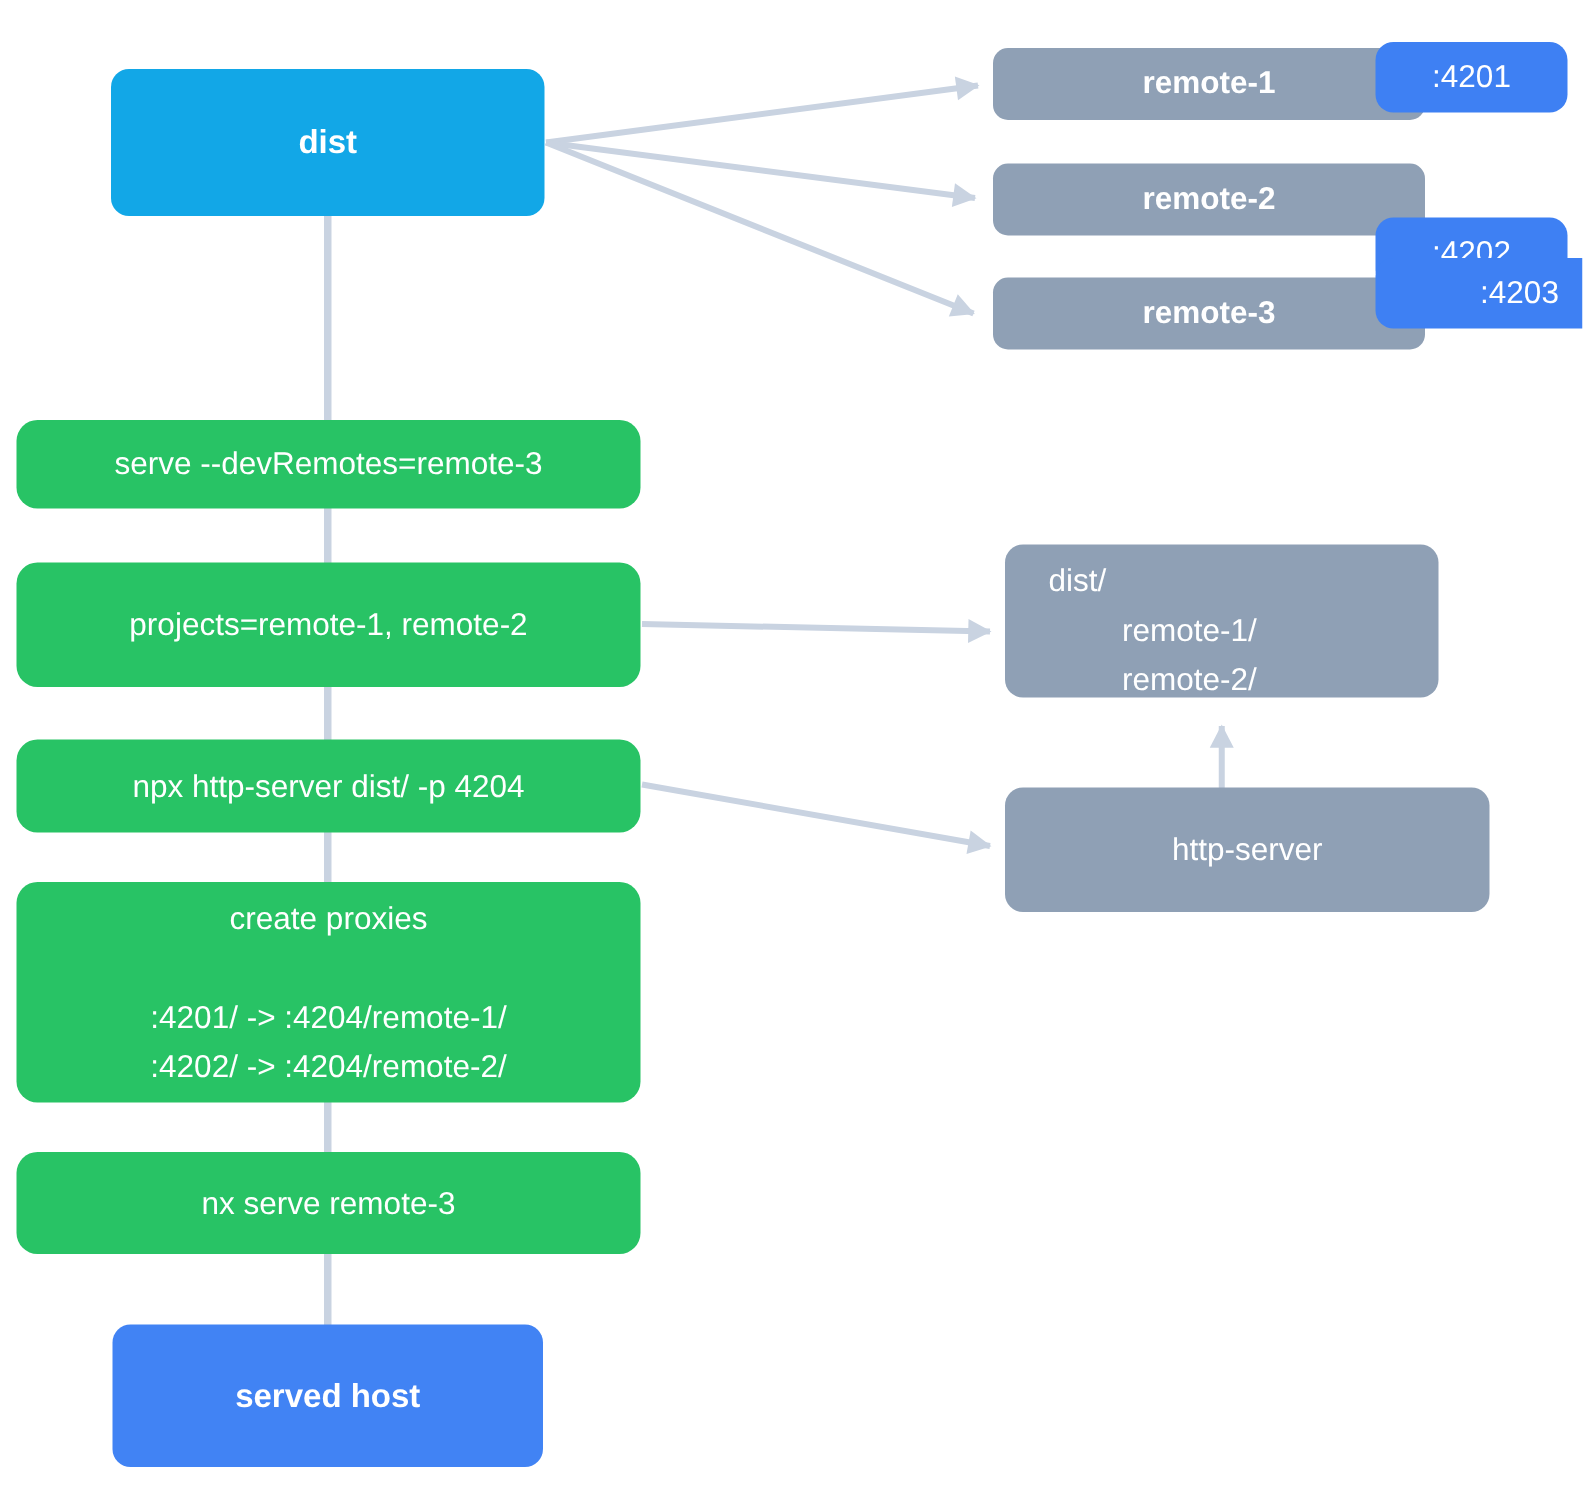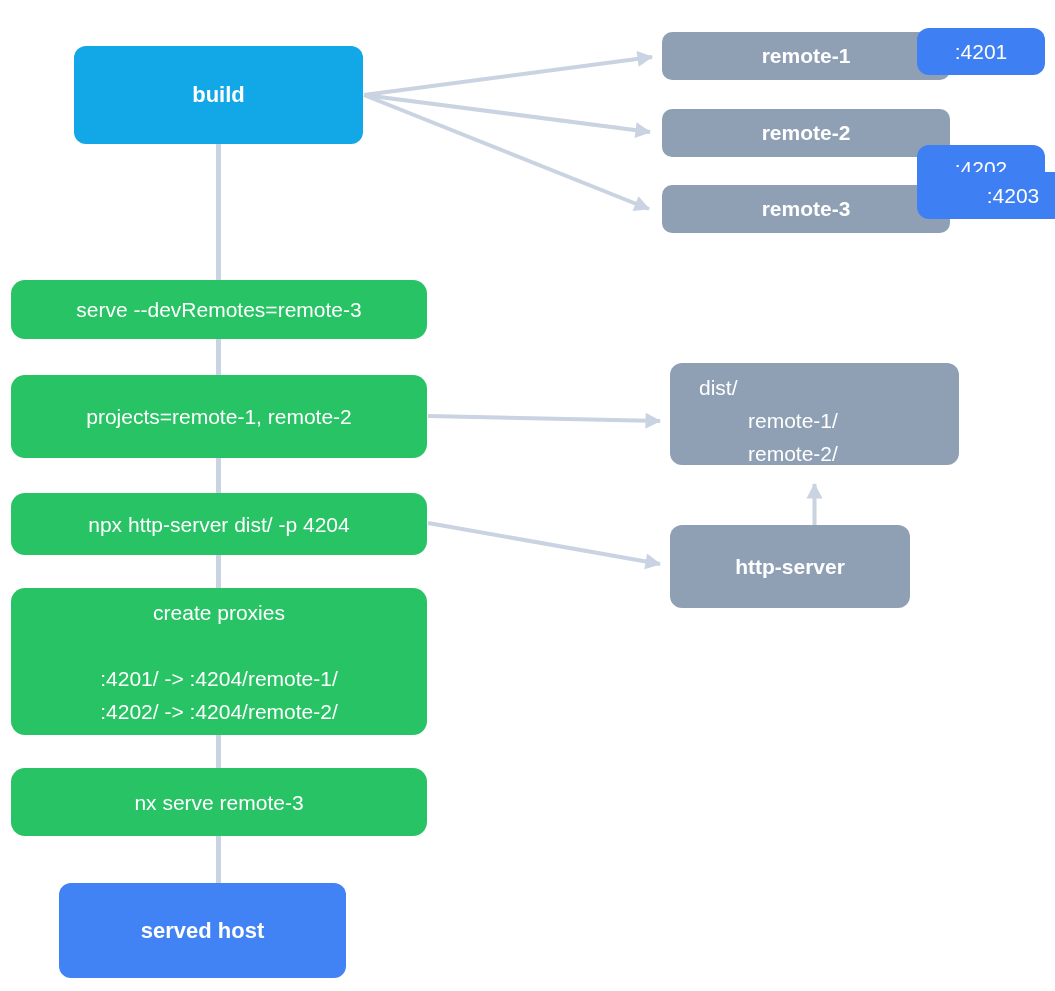--- a/index.html
+++ b/index.html
@@ -83,27 +83,27 @@
     left: 670px; top: 363px; width: 289px; height: 102px;
     background: var(--node-gray, #8fa0b5);
     border-radius: 12px;
     font-size: 21px; font-weight: 400;
     display: block;
     padding: 8px 0 0 29px;
     line-height: 33px;
   }
   .dist-child { padding-left: 49px; }
   .node-http-server {
-    left: 670px; top: 525px; width: 240px; height: 83px;
+    left: 670px; top: 525px; width: 323px; height: 83px;
     background: var(--node-gray, #8fa0b5);
     border-radius: 12px;
-    font-size: 21px; font-weight: bold;
+    font-size: 21px; font-weight: normal;
   }
   .node-served-host {
-    left: 59px; top: 883px; width: 287px; height: 95px;
+    left: 75px; top: 883px; width: 287px; height: 95px;
     background: var(--served-blue, #4183f4);
     border-radius: 12px;
     font-size: 22px; font-weight: bold;
   }
 </style>
 </head>
 <body>
 
 <div id="canvas">
 
@@ -119,21 +119,21 @@
     <line x1="364" y1="95" x2="652" y2="57" stroke-width="4" marker-end="url(#arrow)"></line>
     <line x1="364" y1="95" x2="650" y2="132" stroke-width="4" marker-end="url(#arrow)"></line>
     <line x1="364" y1="95" x2="649" y2="209" stroke-width="4" marker-end="url(#arrow)"></line>
 
     <line x1="428" y1="416" x2="660" y2="421" stroke-width="4" marker-end="url(#arrow)"></line>
     <line x1="428" y1="523" x2="660" y2="564" stroke-width="4" marker-end="url(#arrow)"></line>
     <line x1="814.5" y1="527" x2="814.5" y2="484" stroke-width="4" marker-end="url(#arrow)"></line>
   </svg>
 
   <div class="node node-host">
-    <span>build</span>
+    <span>dist</span>
   </div>
 
   <div class="node node-remote node-remote-1">
     <span>remote-1</span>
   </div>
   <div class="port-badge port-badge-1">
     <span>:4201</span>
   </div>
 
   <div class="node node-remote node-remote-2">

